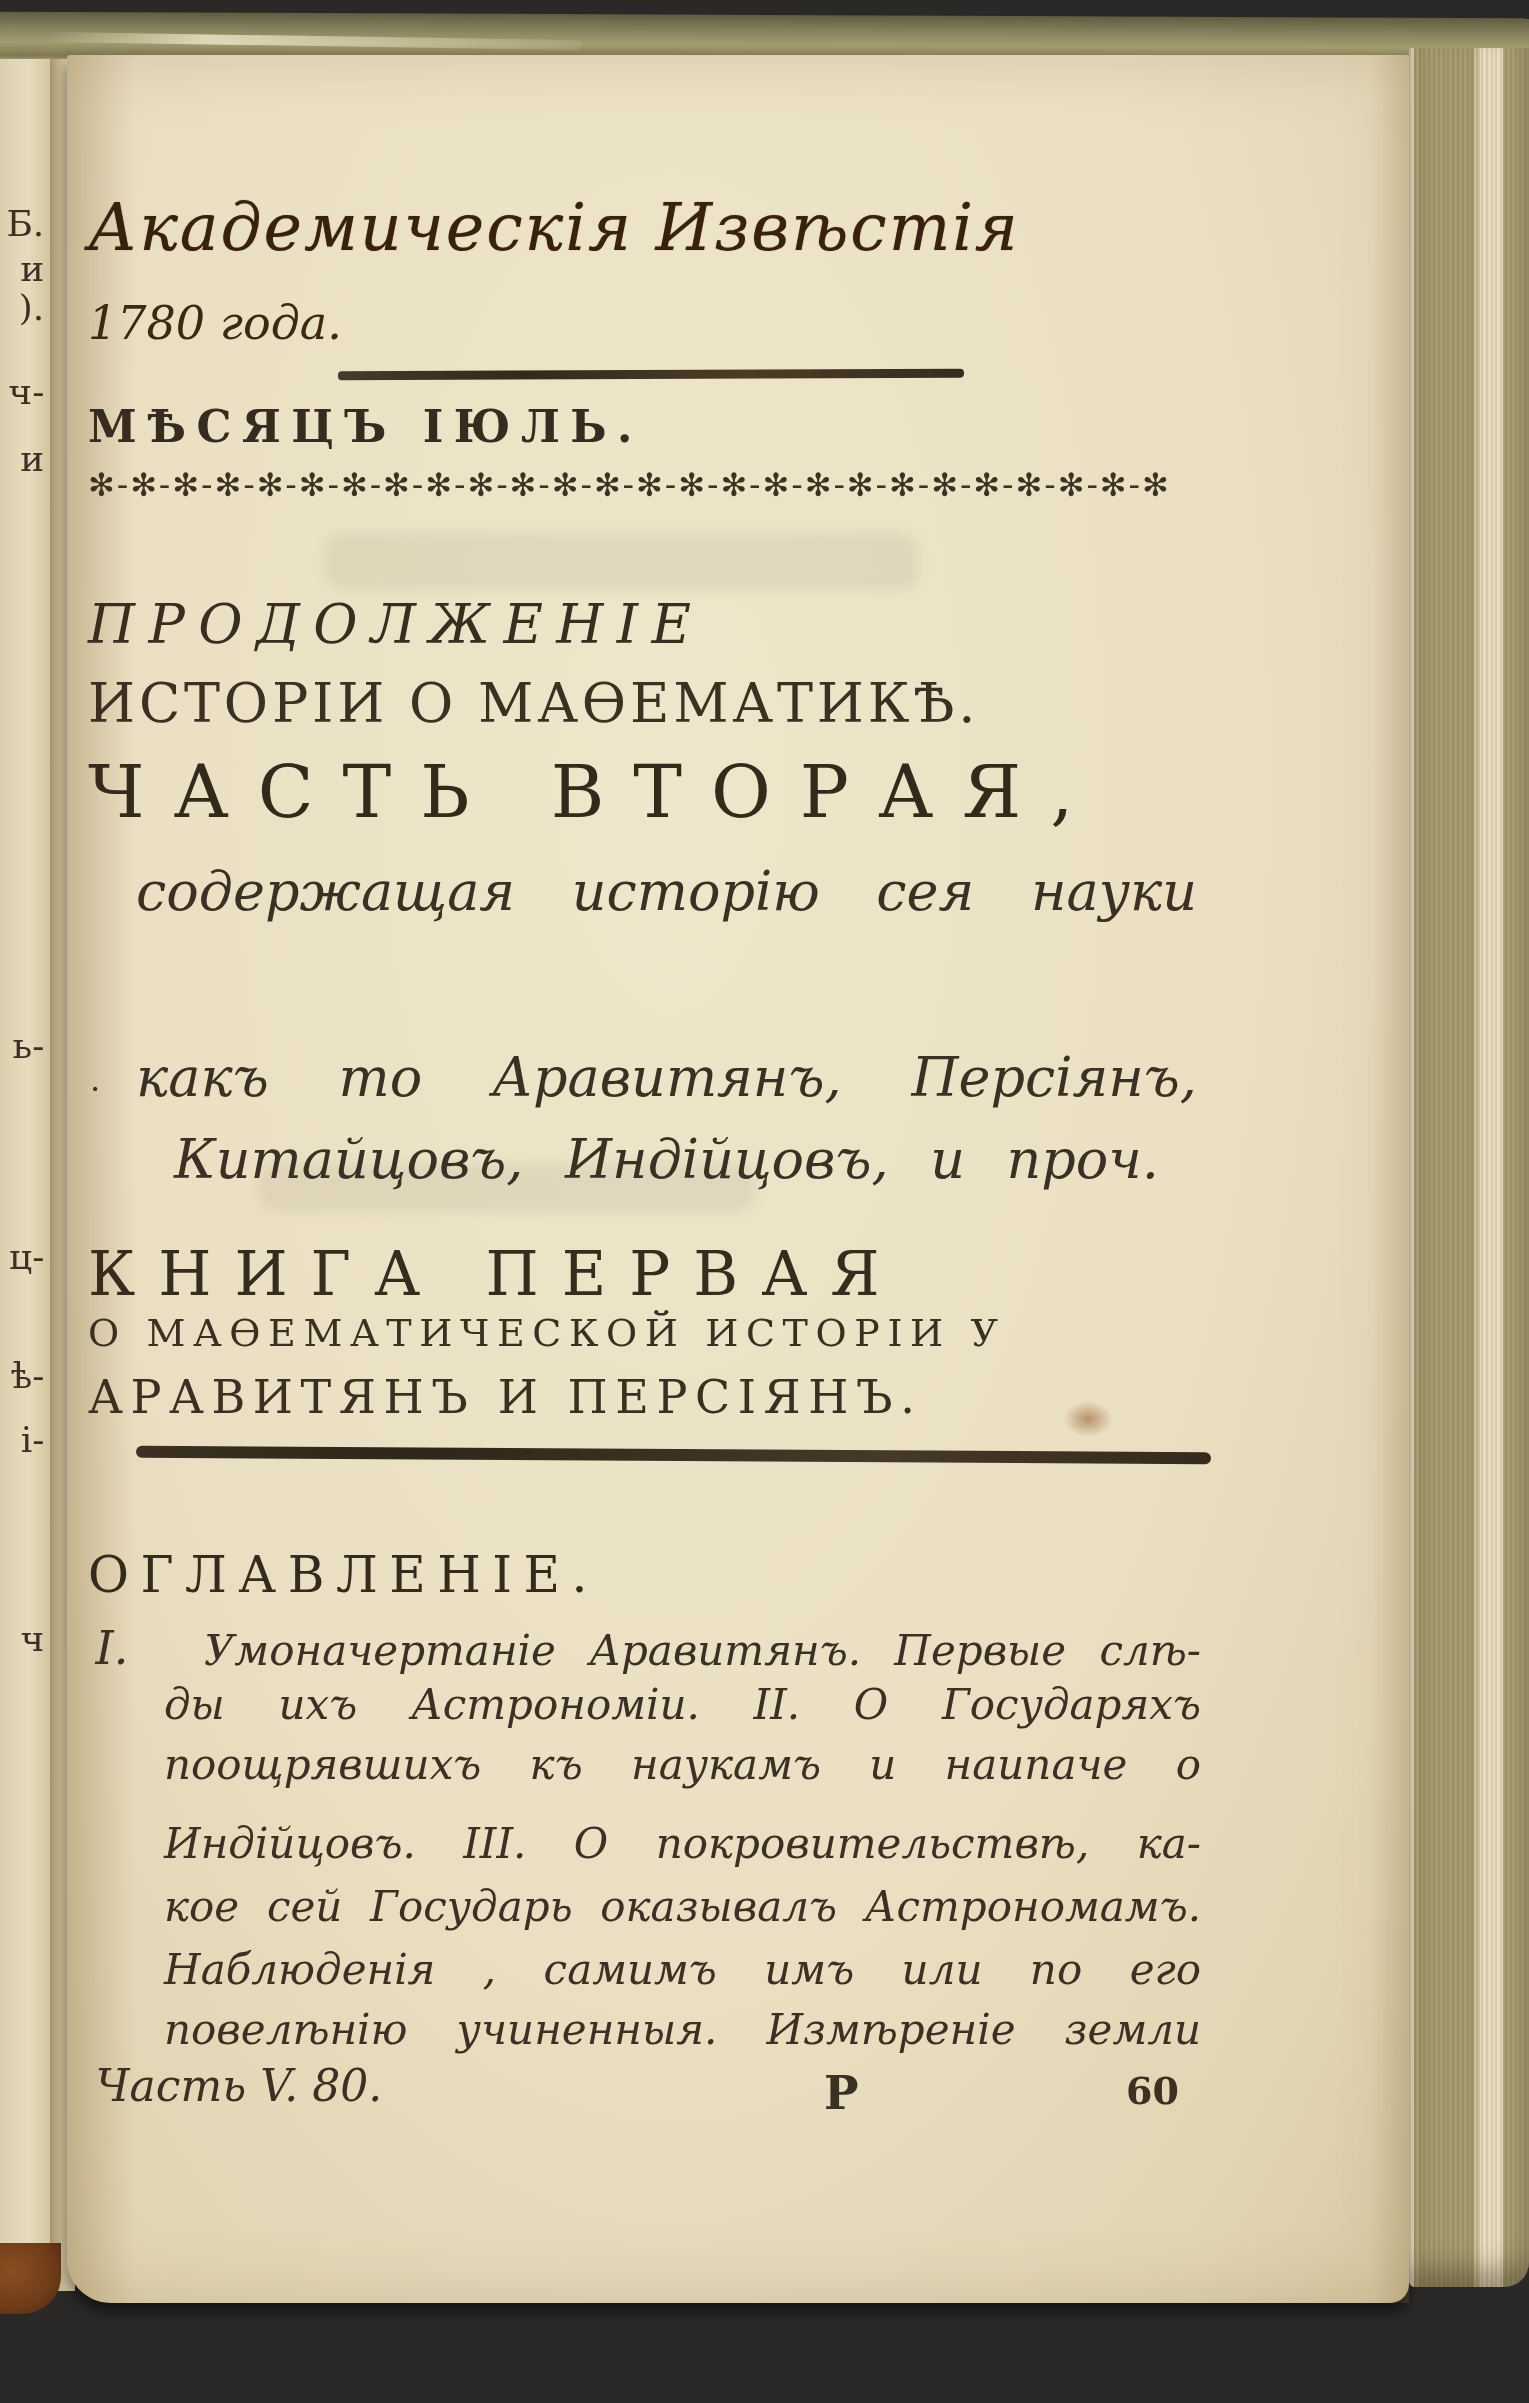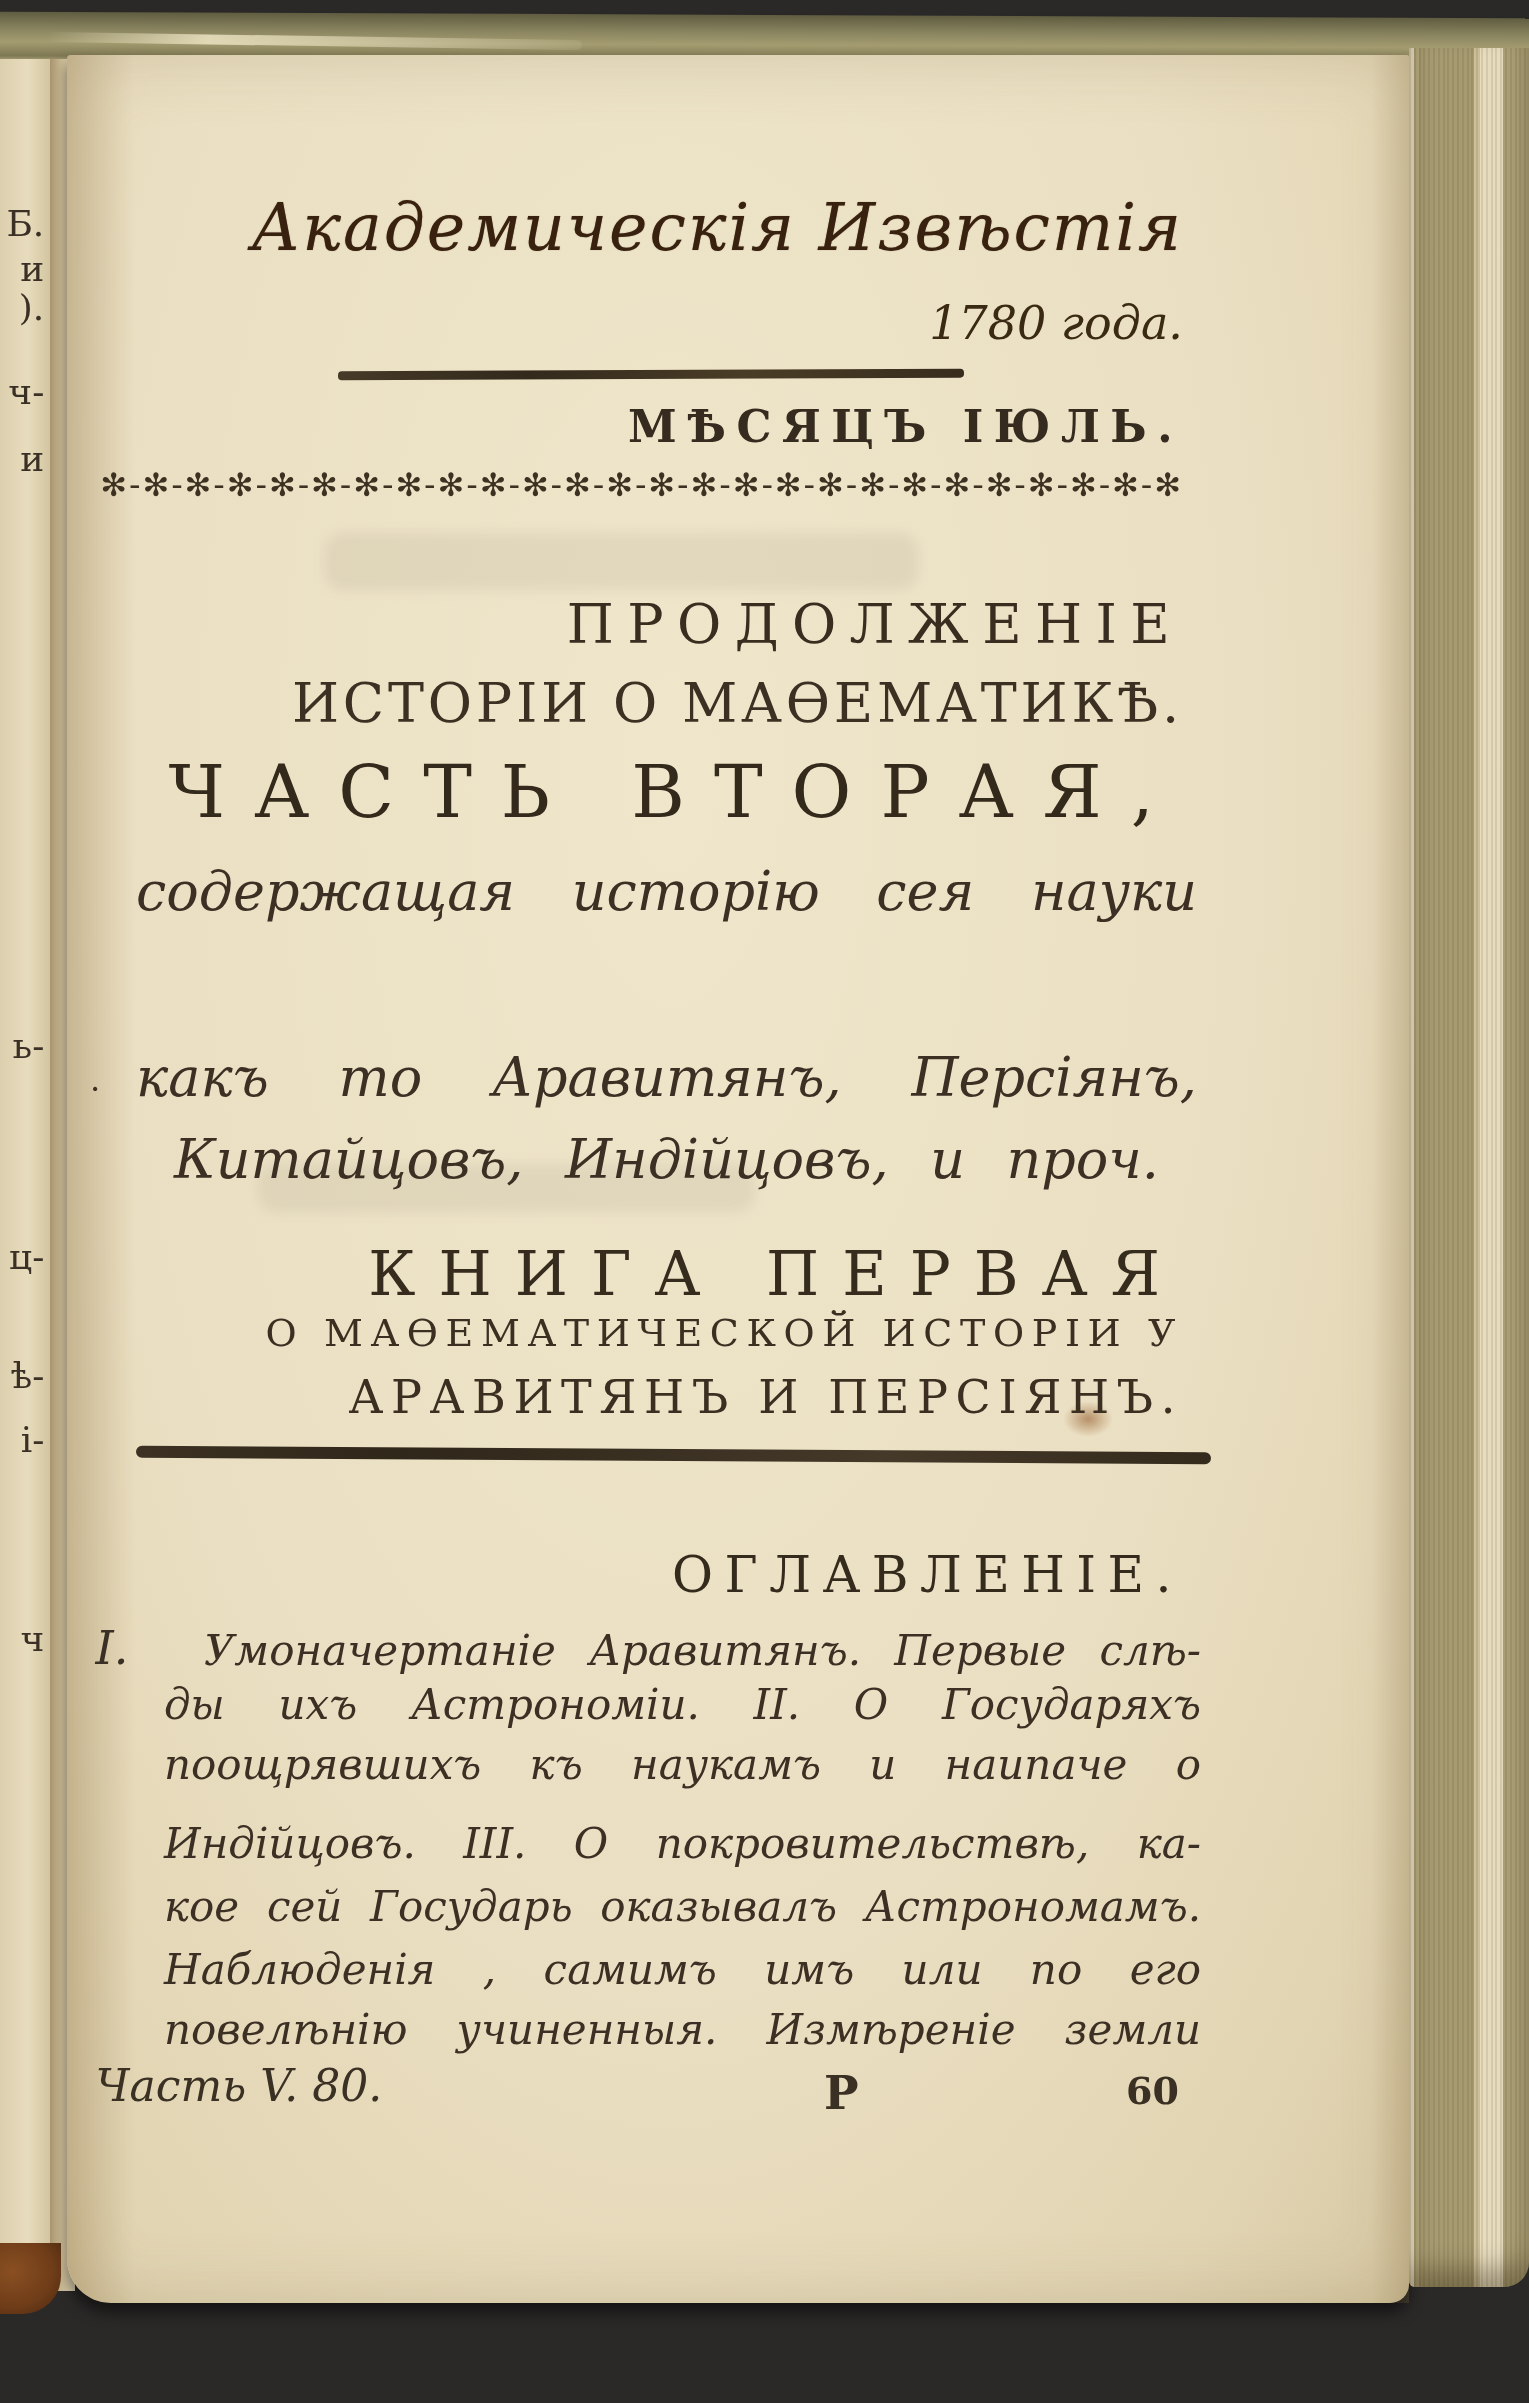--- a/index.html
+++ b/index.html
@@ -64,31 +64,31 @@
     box-shadow:inset 0 -19px 24px rgba(40,30,10,.35);
   }
   .leather-corner {
     position:absolute; left:0; top:2243px; width:61px; height:71px;
     background:radial-gradient(ellipse at 20% 40%, #8a4f22 0%, #6e3c18 60%, #45260f 100%);
     border-radius:0 0 38px 0;
   }
   
   .col { position:absolute; left:21px; top:0; width:1095px; height:100%; color:#3a3025; }
   .line { position:absolute; left:0; width:100%; white-space:nowrap; }
-  .center { text-align:right; }
+  .center { text-align:left; }
   .just { text-align:justify; text-align-last:justify; white-space:normal; }
 
   .journal-title { top:135px; font-size:65px; font-style:italic; letter-spacing:1.9px; color:#38210e; text-shadow:0 0 1px rgba(70,45,20,.55); }
   .year-line     { top:241px; font-size:46px; font-style:italic; color:#3a2a14; }
   .rule-1 { position:absolute; top:315px; left:250px; width:626px; height:8.6px;
             background:linear-gradient(90deg,#463a28,#332a1c 30%,#4a3d27 65%,#372d1d);
             border-radius:3.8px; transform:rotate(-0.25deg); }
   .month-line    { top:346px; font-size:44px; font-weight:700; letter-spacing:10.5px; color:#352b1e; }
   .ornament      { top:411px; font-size:32px; letter-spacing:1.9px; font-family:"DejaVu Sans", sans-serif; color:#3d3222; }
-  .continuation  { top:538px; font-size:54px; letter-spacing:13.4px; color:#382d1f; }
+  .continuation  { top:538px; font-size:54px; letter-spacing:13.4px; color:#382d1f;font-style:italic; }
   .history-line  { top:617px; font-size:54px; letter-spacing:3.8px; color:#3b3022; }
   .part-line     { top:694px; font-size:73px; letter-spacing:29px; color:#342a1c; }
   .body-line     { font-size:54px; font-style:italic; left:48px; width:1061px; color:#3b3023; }
   .body-1 { top:805px; }
   .body-2 { top:908px; }
   .body-3 { top:991px; }
   .body-4 { top:1061px; left:86px; width:985px;margin-top:12px; }
   .lead-dot { position:absolute; left:1.9px; top:1015px; font-size:32.5px; color:#3b3023; }
   .book-heading  { top:1183px; font-size:61px; letter-spacing:23px; color:#362c1e; }
   .subject-1     { top:1256px; font-size:38px; letter-spacing:7.6px; color:#3a2f21; }

